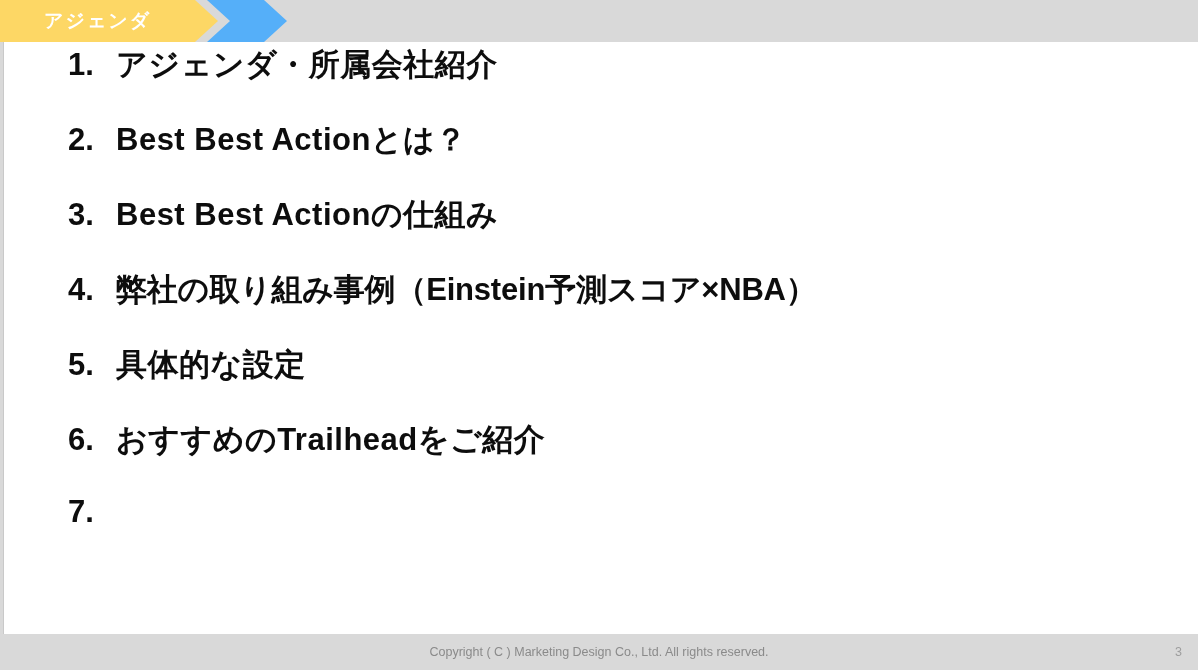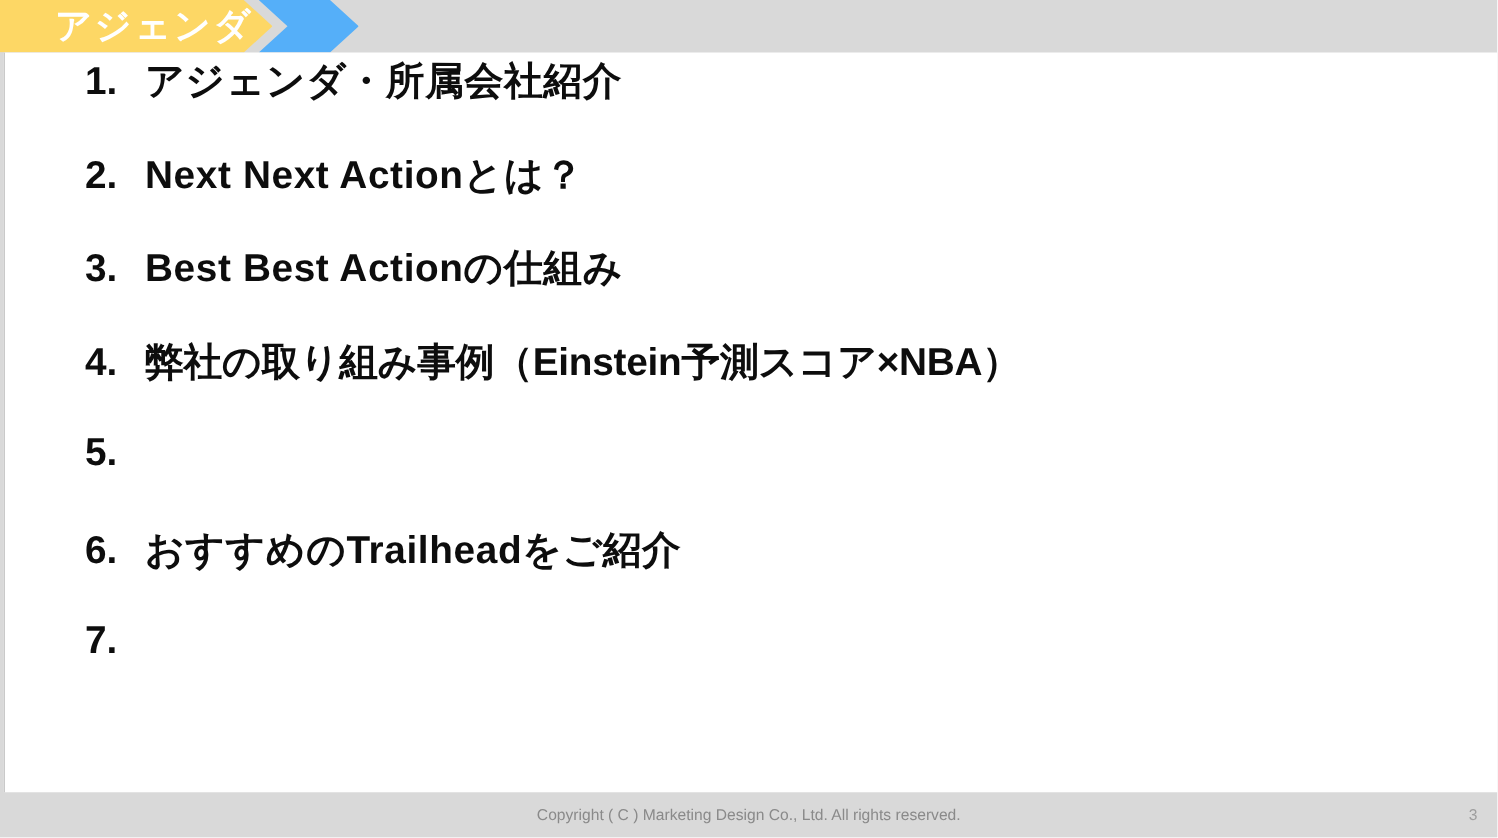--- a/index.html
+++ b/index.html
@@ -58,21 +58,21 @@
     background: #55aff9;
     -webkit-clip-path: polygon(0 0, 57px 0, 80px 50%, 57px 100%, 0 100%, 23px 50%);
     clip-path: polygon(0 0, 57px 0, 80px 50%, 57px 100%, 0 100%, 23px 50%);
   }
   .header-title {
     position: absolute;
     left: 44px;
     top: 0;
     height: 42px;
     line-height: 42px;
-    font-size: 29px;
+    font-size: 19px;
     font-weight: 700;
     color: #ffffff;
     letter-spacing: 2px;
     white-space: nowrap;
     z-index: 3;
   }
 
   
   .agenda-list {
     position: absolute;
@@ -159,35 +159,36 @@
 
   <ul class="agenda-list">
 
     <li class="agenda-item">
       <span class="item-number">1.</span>
       <span class="item-label">アジェンダ・所属会社紹介</span>
     </li>
 
     <li class="agenda-item">
       <span class="item-number">2.</span>
-      <span class="item-label">Next Next Actionとは？</span>
+      <span class="item-label">Best Best Actionとは？</span>
     </li>
 
     <li class="agenda-item">
       <span class="item-number">3.</span>
       <span class="item-label">Best Best Actionの仕組み</span>
     </li>
 
     <li class="agenda-item long">
       <span class="item-number">4.</span>
       <span class="item-label">弊社の取り組み事例（Einstein予測スコア×NBA）</span>
     </li>
 
     <li class="agenda-item">
       <span class="item-number">5.</span>
+      <span class="item-label">具体的な設定</span>
     </li>
 
     <li class="agenda-item">
       <span class="item-number">6.</span>
       <span class="item-label">おすすめのTrailheadをご紹介</span>
     </li>
 
     <li class="agenda-item">
       <span class="item-number">7.</span>
     </li>

